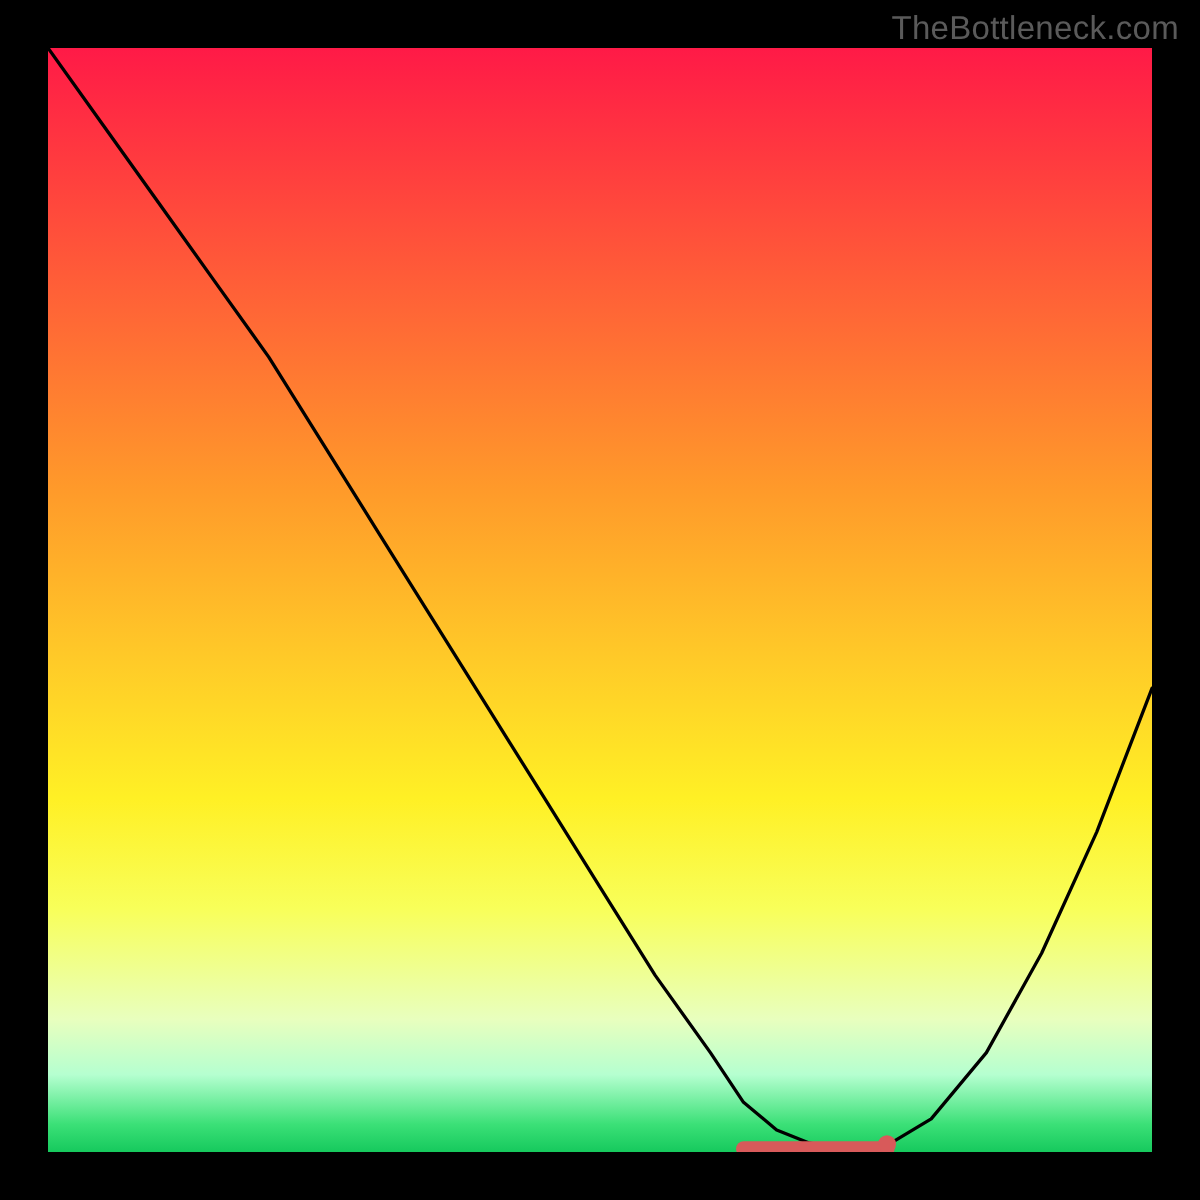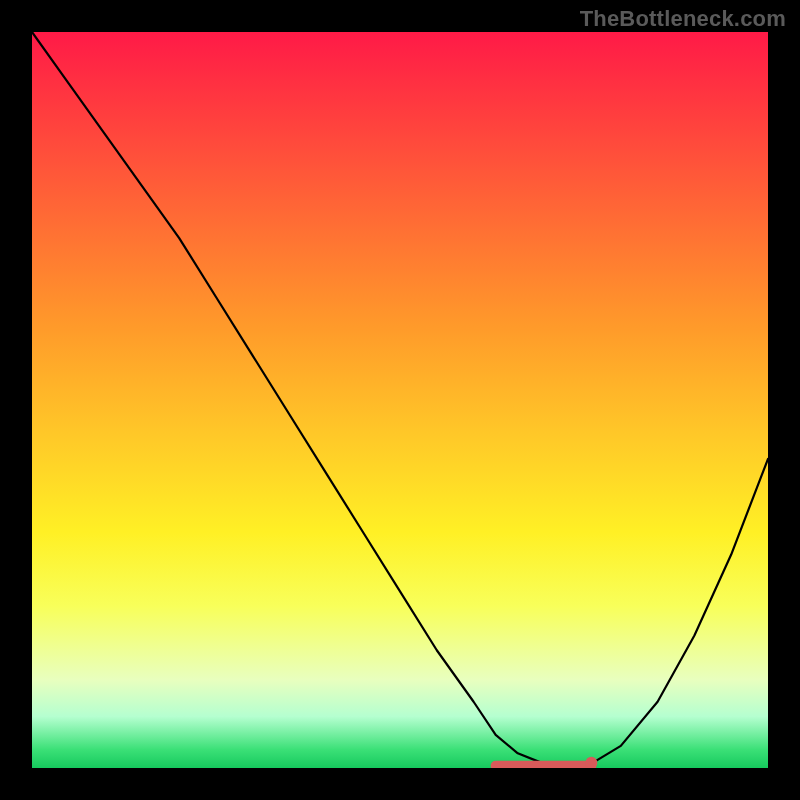--- a/index.html
+++ b/index.html
@@ -9,21 +9,21 @@
     width: 800px;
     height: 800px;
     background: #000;
   }
   .watermark {
     position: absolute;
     top: 6px;
     right: 14px;
     font-family: Arial, Helvetica, sans-serif;
     font-size: 22px;
-    font-weight: 700;
+    font-weight: 400;
     color: #5a5a5a;
     letter-spacing: 0.2px;
     z-index: 10;
   }
   .plot {
     position: absolute;
     left: 32px;
     top: 32px;
     width: 736px;
     height: 736px;

